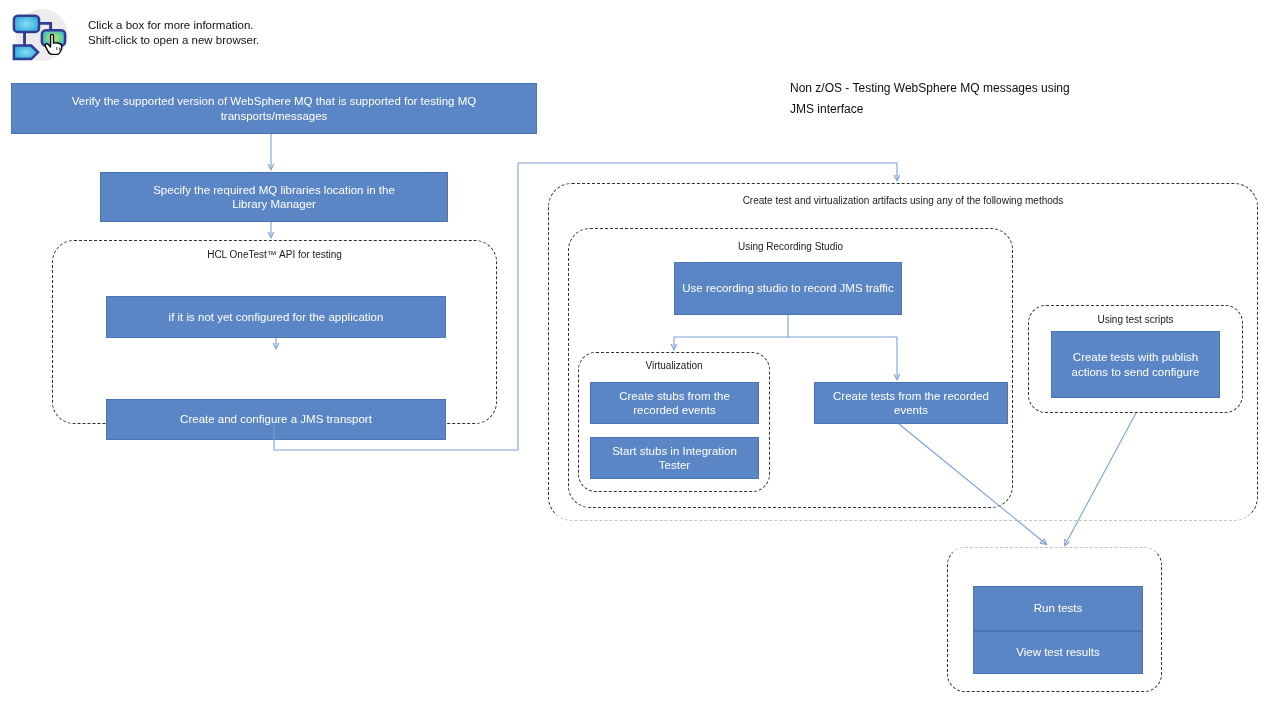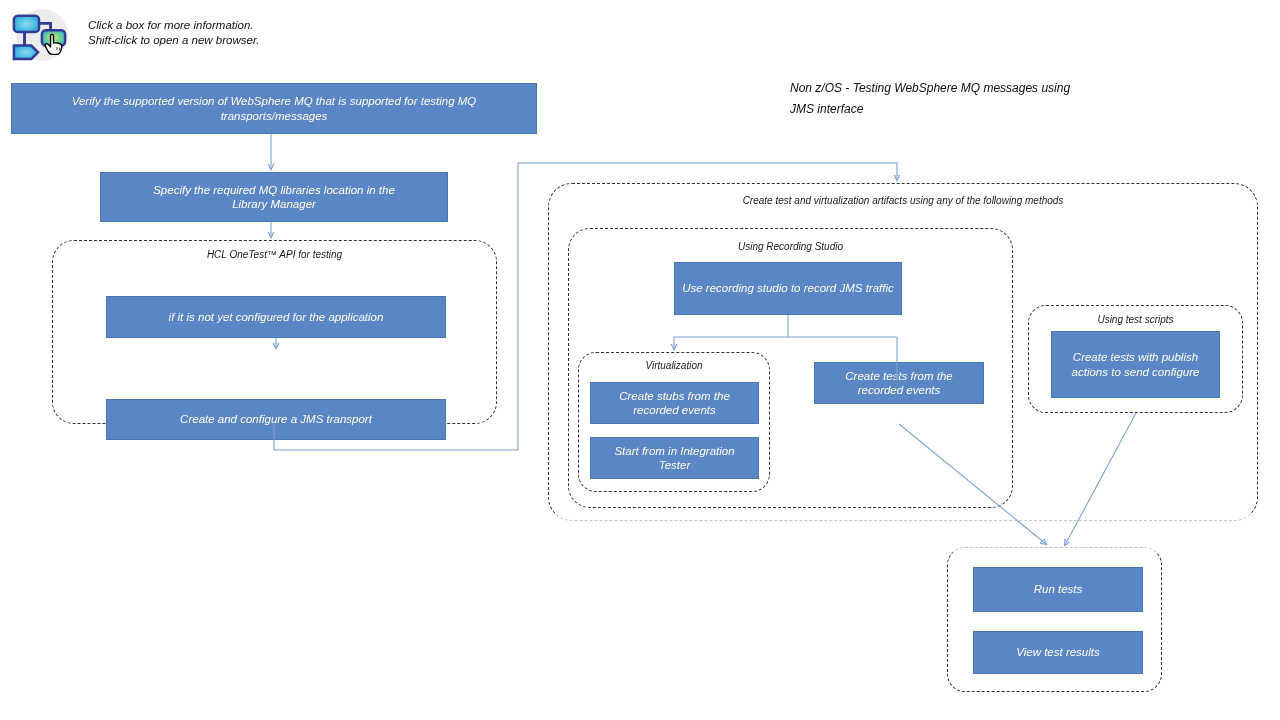--- a/index.html
+++ b/index.html
@@ -1,40 +1,40 @@
 <!DOCTYPE html>
 <html style="--node-fill: #5b86c5; --node-border: #4a76b5; --node-text: #ffffff; --connector: #7ba2d6; --dash-border: #2f2f2f; --dash-border-light: #c4c4c4; --text: #1a1a1a;"><head>
 <meta charset="utf-8">
 <style>
   html,body{margin:0;padding:0;background:#fff;}
   .canvas{position:relative;width:1280px;height:720px;background:#ffffff;
-          font-family:"Liberation Sans",sans-serif;overflow:hidden;font-style:italic;}
+          font-family:"Liberation Sans",sans-serif;overflow:hidden;}
 
   
   .node{position:absolute;background:var(--node-fill,#5b86c5);border:1px solid var(--node-border,#4a76b5);
         color:var(--node-text,#fff);display:flex;align-items:center;justify-content:center;
         text-align:center;font-size:11.5px;line-height:14.5px;box-sizing:border-box;cursor:pointer;}
   .node span{display:block;}
 
   
   .dashbox{position:absolute;border:1.4px dashed var(--dash-border,#2f2f2f);box-sizing:border-box;}
   .dashlabel{position:absolute;left:0;right:0;text-align:center;font-size:10px;line-height:17px;
              color:var(--text,#1a1a1a);}
 
   
   .n-verify{left:11px;top:83px;width:526px;height:51px;padding:0 20px;}
   .n-specify{left:100px;top:172px;width:348px;height:50px;padding:0 48px;}
   .n-notyet{left:106px;top:296px;width:340px;height:42px;}
   .n-jms{left:106px;top:351px;width:340px;height:41px;margin-top:48px;}
   .n-record{left:674px;top:262px;width:228px;height:53px;padding:0 6px;}
   .n-createstubs{left:590px;top:382px;width:169px;height:42px;padding:0 10px;}
   .n-startstubs{left:590px;top:437px;width:169px;height:42px;padding:0 10px;}
-  .n-createtests{left:814px;top:362px;width:170px;height:42px;padding:12px 10px;}
+  .n-createtests{left:814px;top:382px;width:194px;height:42px;padding:12px 10px;}
   .n-publish{left:1051px;top:331px;width:169px;height:67px;padding:0 10px;}
-  .n-runtests{left:973px;top:567px;width:170px;height:45px;}
+  .n-runtests{left:973px;top:586px;width:170px;height:45px;}
   .n-viewresults{left:973px;top:631px;width:170px;height:43px;}
 
   
   .c-configure{left:52px;top:240px;width:445px;height:184px;border-radius:22px;}
   .c-artifacts{left:548px;top:183px;width:710px;height:338px;border-radius:24px;
                border-bottom-color:var(--dash-border-light,#c4c4c4);}
   .c-recording{left:568px;top:228px;width:445px;height:280px;border-radius:22px;}
   .c-virtual{left:578px;top:352px;width:192px;height:140px;border-radius:18px;}
   .c-testscripts{left:1028px;top:305px;width:215px;height:108px;border-radius:18px;}
   .c-results{left:947px;top:547px;width:215px;height:145px;border-radius:18px;
@@ -125,21 +125,21 @@
   <div class="node n-jms">
       <span>Create and configure a JMS transport</span>
     </div>
   <div class="node n-record">
       <span>Use recording studio to record JMS traffic</span>
     </div>
   <div class="node n-createstubs">
       <span>Create stubs from the recorded events</span>
     </div>
   <div class="node n-startstubs">
-      <span>Start from in Integration Tester</span>
+      <span>Start stubs in Integration Tester</span>
     </div>
   <div class="node n-createtests">
       <span>Create tests from the recorded events</span>
     </div>
   <div class="node n-publish">
       <span>Create tests with publish actions to send configure</span>
     </div>
   <div class="node n-runtests">
       <span>Run tests</span>
     </div>

